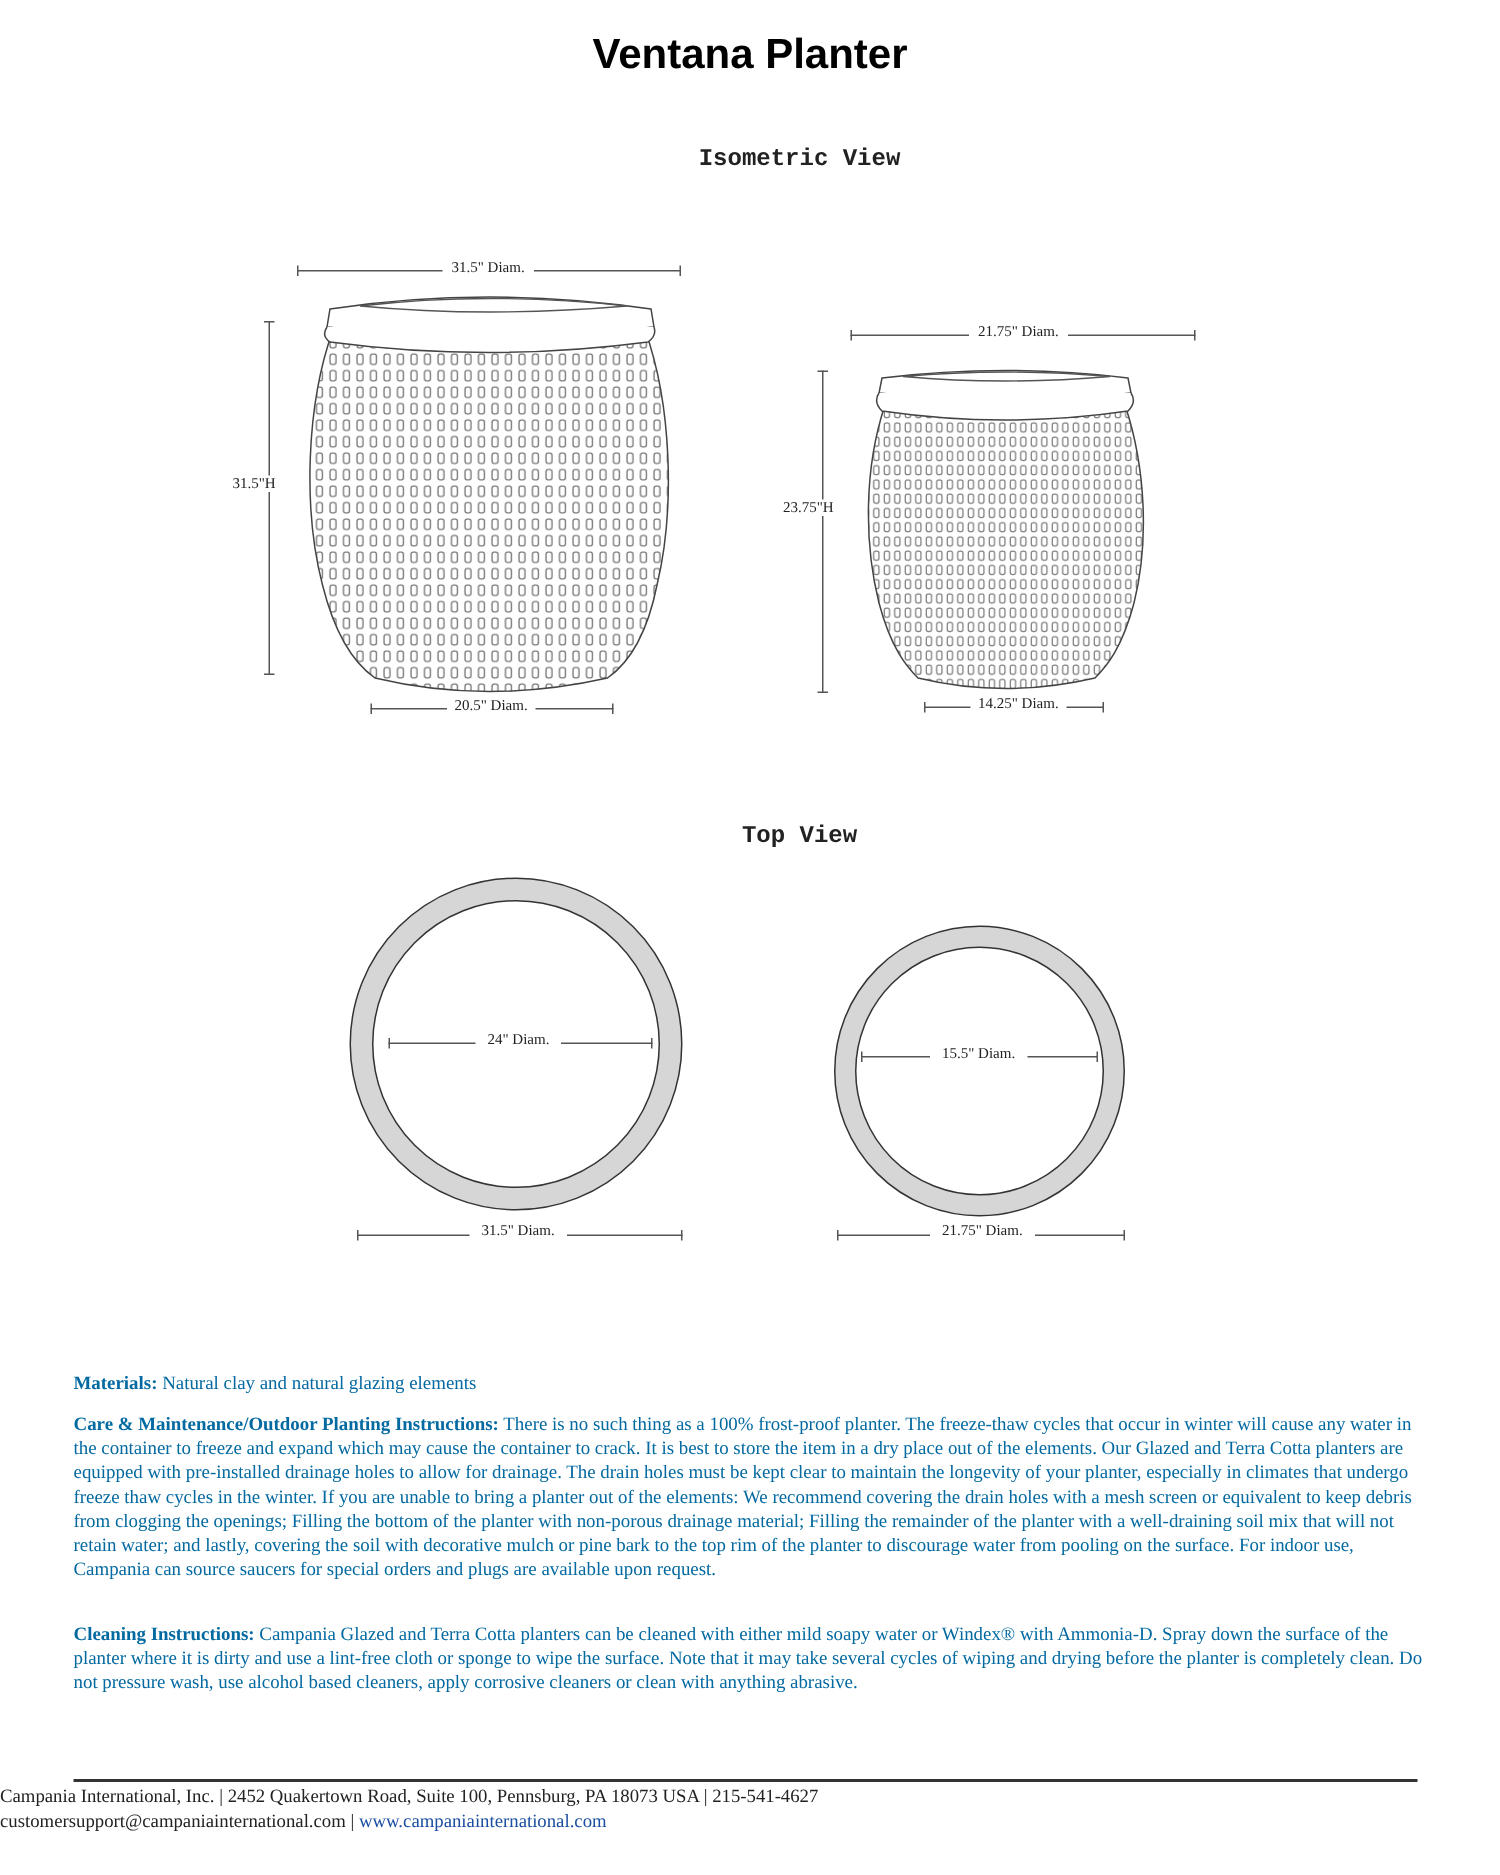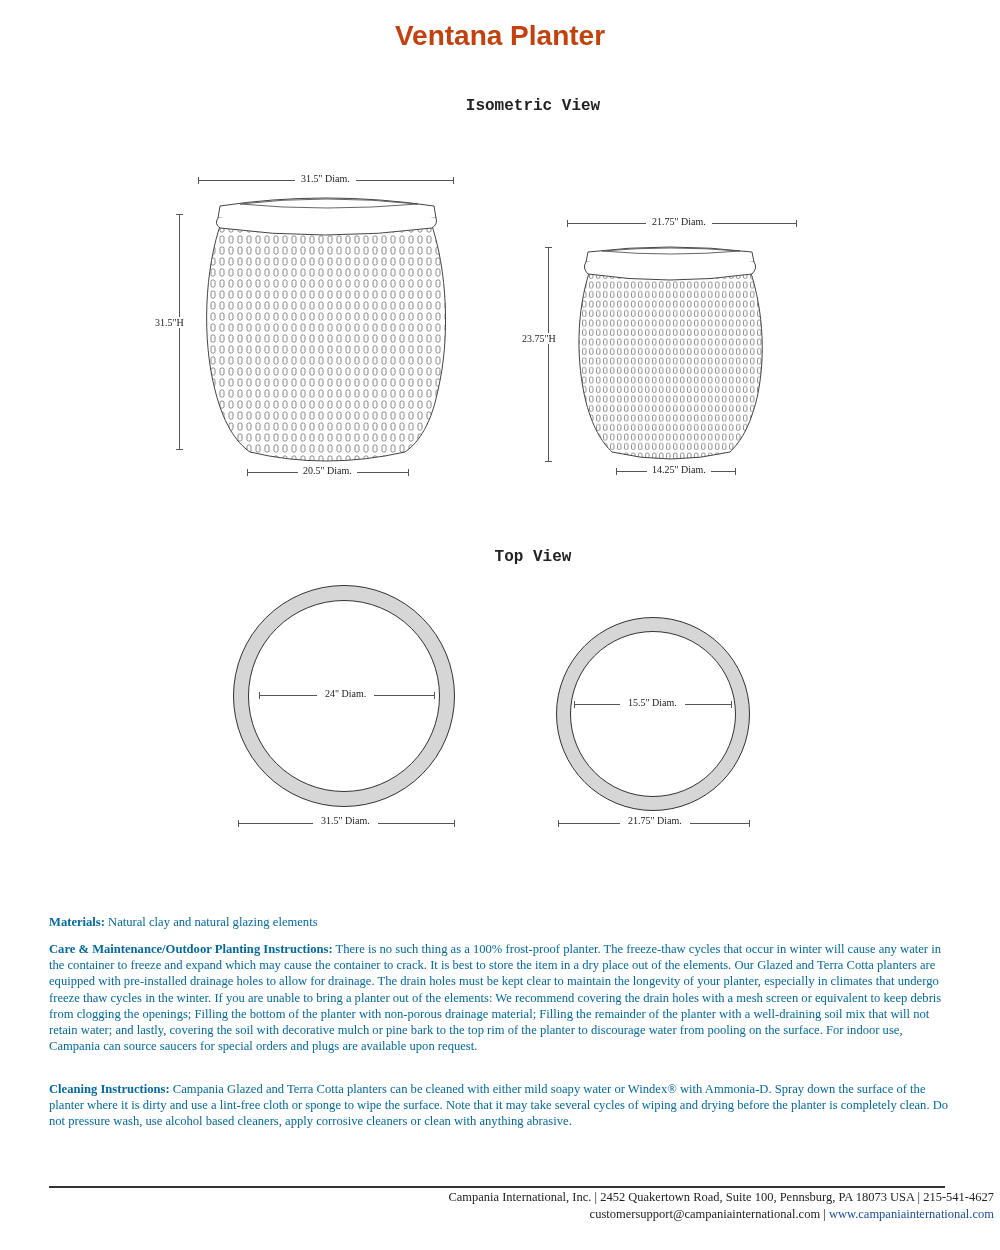--- a/index.html
+++ b/index.html
@@ -1,32 +1,32 @@
 <!DOCTYPE html>
 <html><head>
   <meta charset="utf-8">
   <style>
     html, body { margin: 0; padding: 0; background: #ffffff; }
     body { width: 1000px; height: 1250px; position: relative; overflow: hidden; color: #1a1a1a; font-family: "Liberation Serif", serif; }
-    .title { position: absolute; top: 20px; left: 0; width: 1000px; text-align: center; font-family: "Liberation Sans", sans-serif; font-weight: bold; font-size: 28px; color: #c2410c; }
+    .title { position: absolute; top: 20px; left: 0; width: 1000px; text-align: center; font-family: "Liberation Sans", sans-serif; font-weight: bold; font-size: 28px; color: #000000; }
     .section-title { position: absolute; left: 0; width: 994px; text-align: center; font-family: Liberation Mono, monospace; font-weight: bold; font-size: 16px; color: #222; padding-left: 36px; }
     .dim { position: absolute; font-family: "Liberation Serif", serif; font-size: 10px; color: #222; white-space: nowrap; }
     .hline { position: absolute; height: 1px; background: #555; }
     .hline::before, .hline::after { content: ""; position: absolute; top: -3px; width: 1px; height: 7px; background: #555; }
     .hline::before { left: 0; } .hline::after { right: 0; }
     .vline { position: absolute; width: 1px; background: #555; }
     .vline::before, .vline::after { content: ""; position: absolute; left: -3px; height: 1px; width: 7px; background: #555; }
     .vline::before { top: 0; } .vline::after { bottom: 0; }
     svg.pot { position: absolute; }
     .ring { position: absolute; border-radius: 50%; border: 1px solid #333; background: #d6d6d6; box-sizing: border-box; }
     .ring-inner { position: absolute; border-radius: 50%; border: 1px solid #333; background: #fff; box-sizing: border-box; }
     .text-block { position: absolute; left: 49px; width: 900px; font-family: "Liberation Serif", serif; font-size: 12.6px; line-height: 16.2px; color: #0369a1; text-align: left; }
     .text-block b { font-weight: bold; }
     .footer-rule { position: absolute; left: 49px; top: 1186px; width: 896px; height: 2px; background: #333; }
-    .footer { position: absolute; left: 0; width: 994px; text-align: right; font-family: "Liberation Serif", serif; font-size: 12.5px; color: #222; }
+    .footer { position: absolute; left: 0; width: 994px; text-align: left; font-family: "Liberation Serif", serif; font-size: 12.5px; color: #222; }
     .footer a { color: #1b4ea0; }
   </style>
 </head>
 <body>
 
 <div class="title">Ventana Planter</div>
 
 <div class="section-title" style="top:97px;">Isometric View</div>
 
 <div class="hline" style="left:198px; top:180px; width:256px;"></div>

